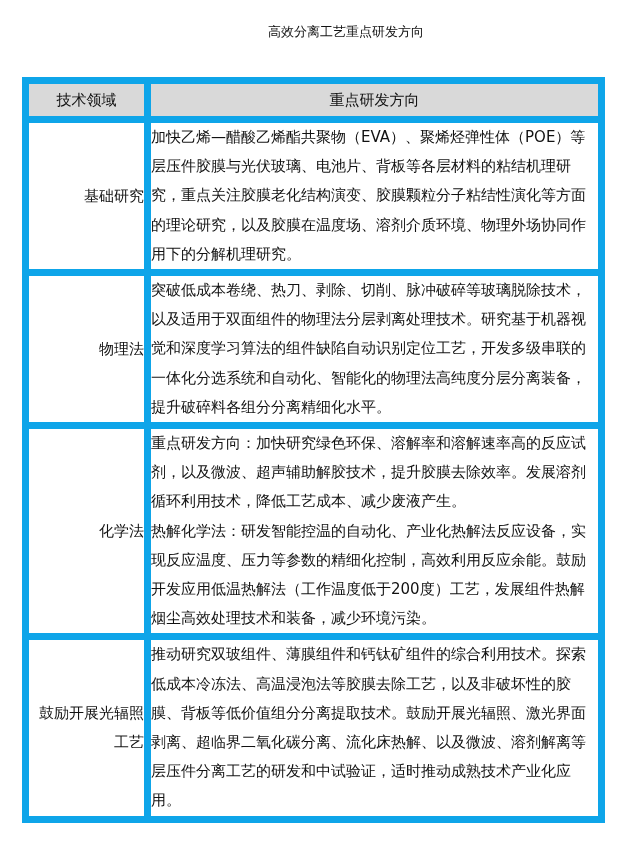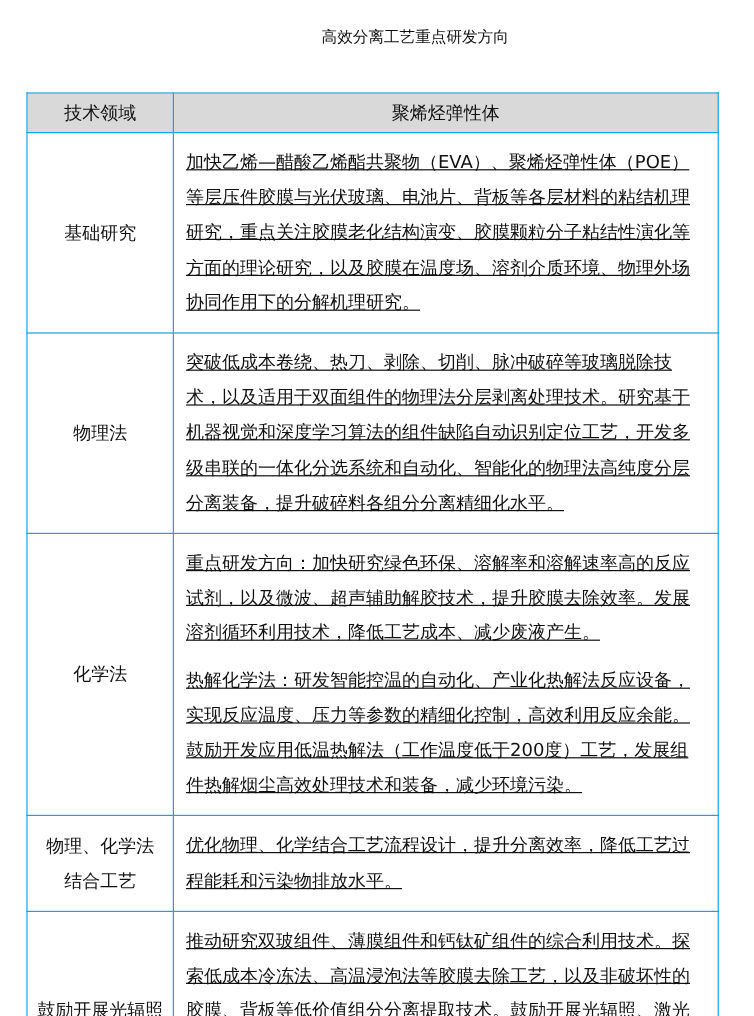--- a/index.html
+++ b/index.html
@@ -31,69 +31,68 @@
       position: absolute;
       top: 77px;
       left: 22px;
       width: 576px;
       border-collapse: collapse;
       table-layout: fixed;
     }
     table.rd-table col.c1 { width: 122px; }
     table.rd-table col.c2 { width: 454px; }
     table.rd-table th, table.rd-table td {
-      border: 1px solid #0ea5e9;
+      border: 7px solid #0ea5e9;
       font-size: 15px;
       font-weight: normal;
       padding: 0;
     }
     table.rd-table thead th {
       background: #d9d9d9;
       height: 32px;
       text-align: center;
       vertical-align: middle;
       line-height: 20px;
     }
     td.field-cell {
-      text-align: center;
+      text-align: right;
       vertical-align: middle;
       line-height: 29px;
       padding: 0 4px;
     }
     td.dir-cell {
       text-align: left;
       vertical-align: top;
       line-height: 29.2px;
       padding: 2px 8px 0 7px;
       word-break: break-all;
     }
     td.dir-cell p {
-      margin: 10px;
-      text-decoration: underline;
+      margin: 0;
     }
     tr.r1 td { height: 143px; }
     tr.r2 td { height: 143px; }
     tr.r3 td { height: 201px; }
     tr.r4 td { height: 58px; }
     tr.r5 td { height: 171px; }
   </style>
 </head>
 <body>
 
 <div class="doc-title">高效分离工艺重点研发方向</div>
 
 <table class="rd-table">
   <colgroup>
     <col class="c1">
     <col class="c2">
   </colgroup>
   <thead>
     <tr>
       <th>技术领域</th>
-      <th>聚烯烃弹性体</th>
+      <th>重点研发方向</th>
     </tr>
   </thead>
   <tbody>
     <tr class="r1">
       <td class="field-cell">基础研究</td>
       <td class="dir-cell">
         <p>加快乙烯—醋酸乙烯酯共聚物（EVA）、聚烯烃弹性体（POE）等层压件胶膜与光伏玻璃、电池片、背板等各层材料的粘结机理研究，重点关注胶膜老化结构演变、胶膜颗粒分子粘结性演化等方面的理论研究，以及胶膜在温度场、溶剂介质环境、物理外场协同作用下的分解机理研究。</p>
       </td>
     </tr>
     <tr class="r2">
@@ -102,29 +101,20 @@
         <p>突破低成本卷绕、热刀、剥除、切削、脉冲破碎等玻璃脱除技术，以及适用于双面组件的物理法分层剥离处理技术。研究基于机器视觉和深度学习算法的组件缺陷自动识别定位工艺，开发多级串联的一体化分选系统和自动化、智能化的物理法高纯度分层分离装备，提升破碎料各组分分离精细化水平。</p>
       </td>
     </tr>
     <tr class="r3">
       <td class="field-cell">化学法</td>
       <td class="dir-cell">
         <p>重点研发方向：加快研究绿色环保、溶解率和溶解速率高的反应试剂，以及微波、超声辅助解胶技术，提升胶膜去除效率。发展溶剂循环利用技术，降低工艺成本、减少废液产生。</p>
         <p>热解化学法：研发智能控温的自动化、产业化热解法反应设备，实现反应温度、压力等参数的精细化控制，高效利用反应余能。鼓励开发应用低温热解法（工作温度低于200度）工艺，发展组件热解烟尘高效处理技术和装备，减少环境污染。</p>
       </td>
     </tr>
-    <tr class="r4">
-      <td class="field-cell">
-        <div>物理、化学法</div>
-        <div>结合工艺</div>
-      </td>
-      <td class="dir-cell">
-        <p>优化物理、化学结合工艺流程设计，提升分离效率，降低工艺过程能耗和污染物排放水平。</p>
-      </td>
-    </tr>
     <tr class="r5">
       <td class="field-cell">
         <div>鼓励开展光辐照</div>
         <div>工艺</div>
       </td>
       <td class="dir-cell">
         <p>推动研究双玻组件、薄膜组件和钙钛矿组件的综合利用技术。探索低成本冷冻法、高温浸泡法等胶膜去除工艺，以及非破坏性的胶膜、背板等低价值组分分离提取技术。鼓励开展光辐照、激光界面剥离、超临界二氧化碳分离、流化床热解、以及微波、溶剂解离等层压件分离工艺的研发和中试验证，适时推动成熟技术产业化应用。</p>
       </td>
     </tr>
   </tbody>

